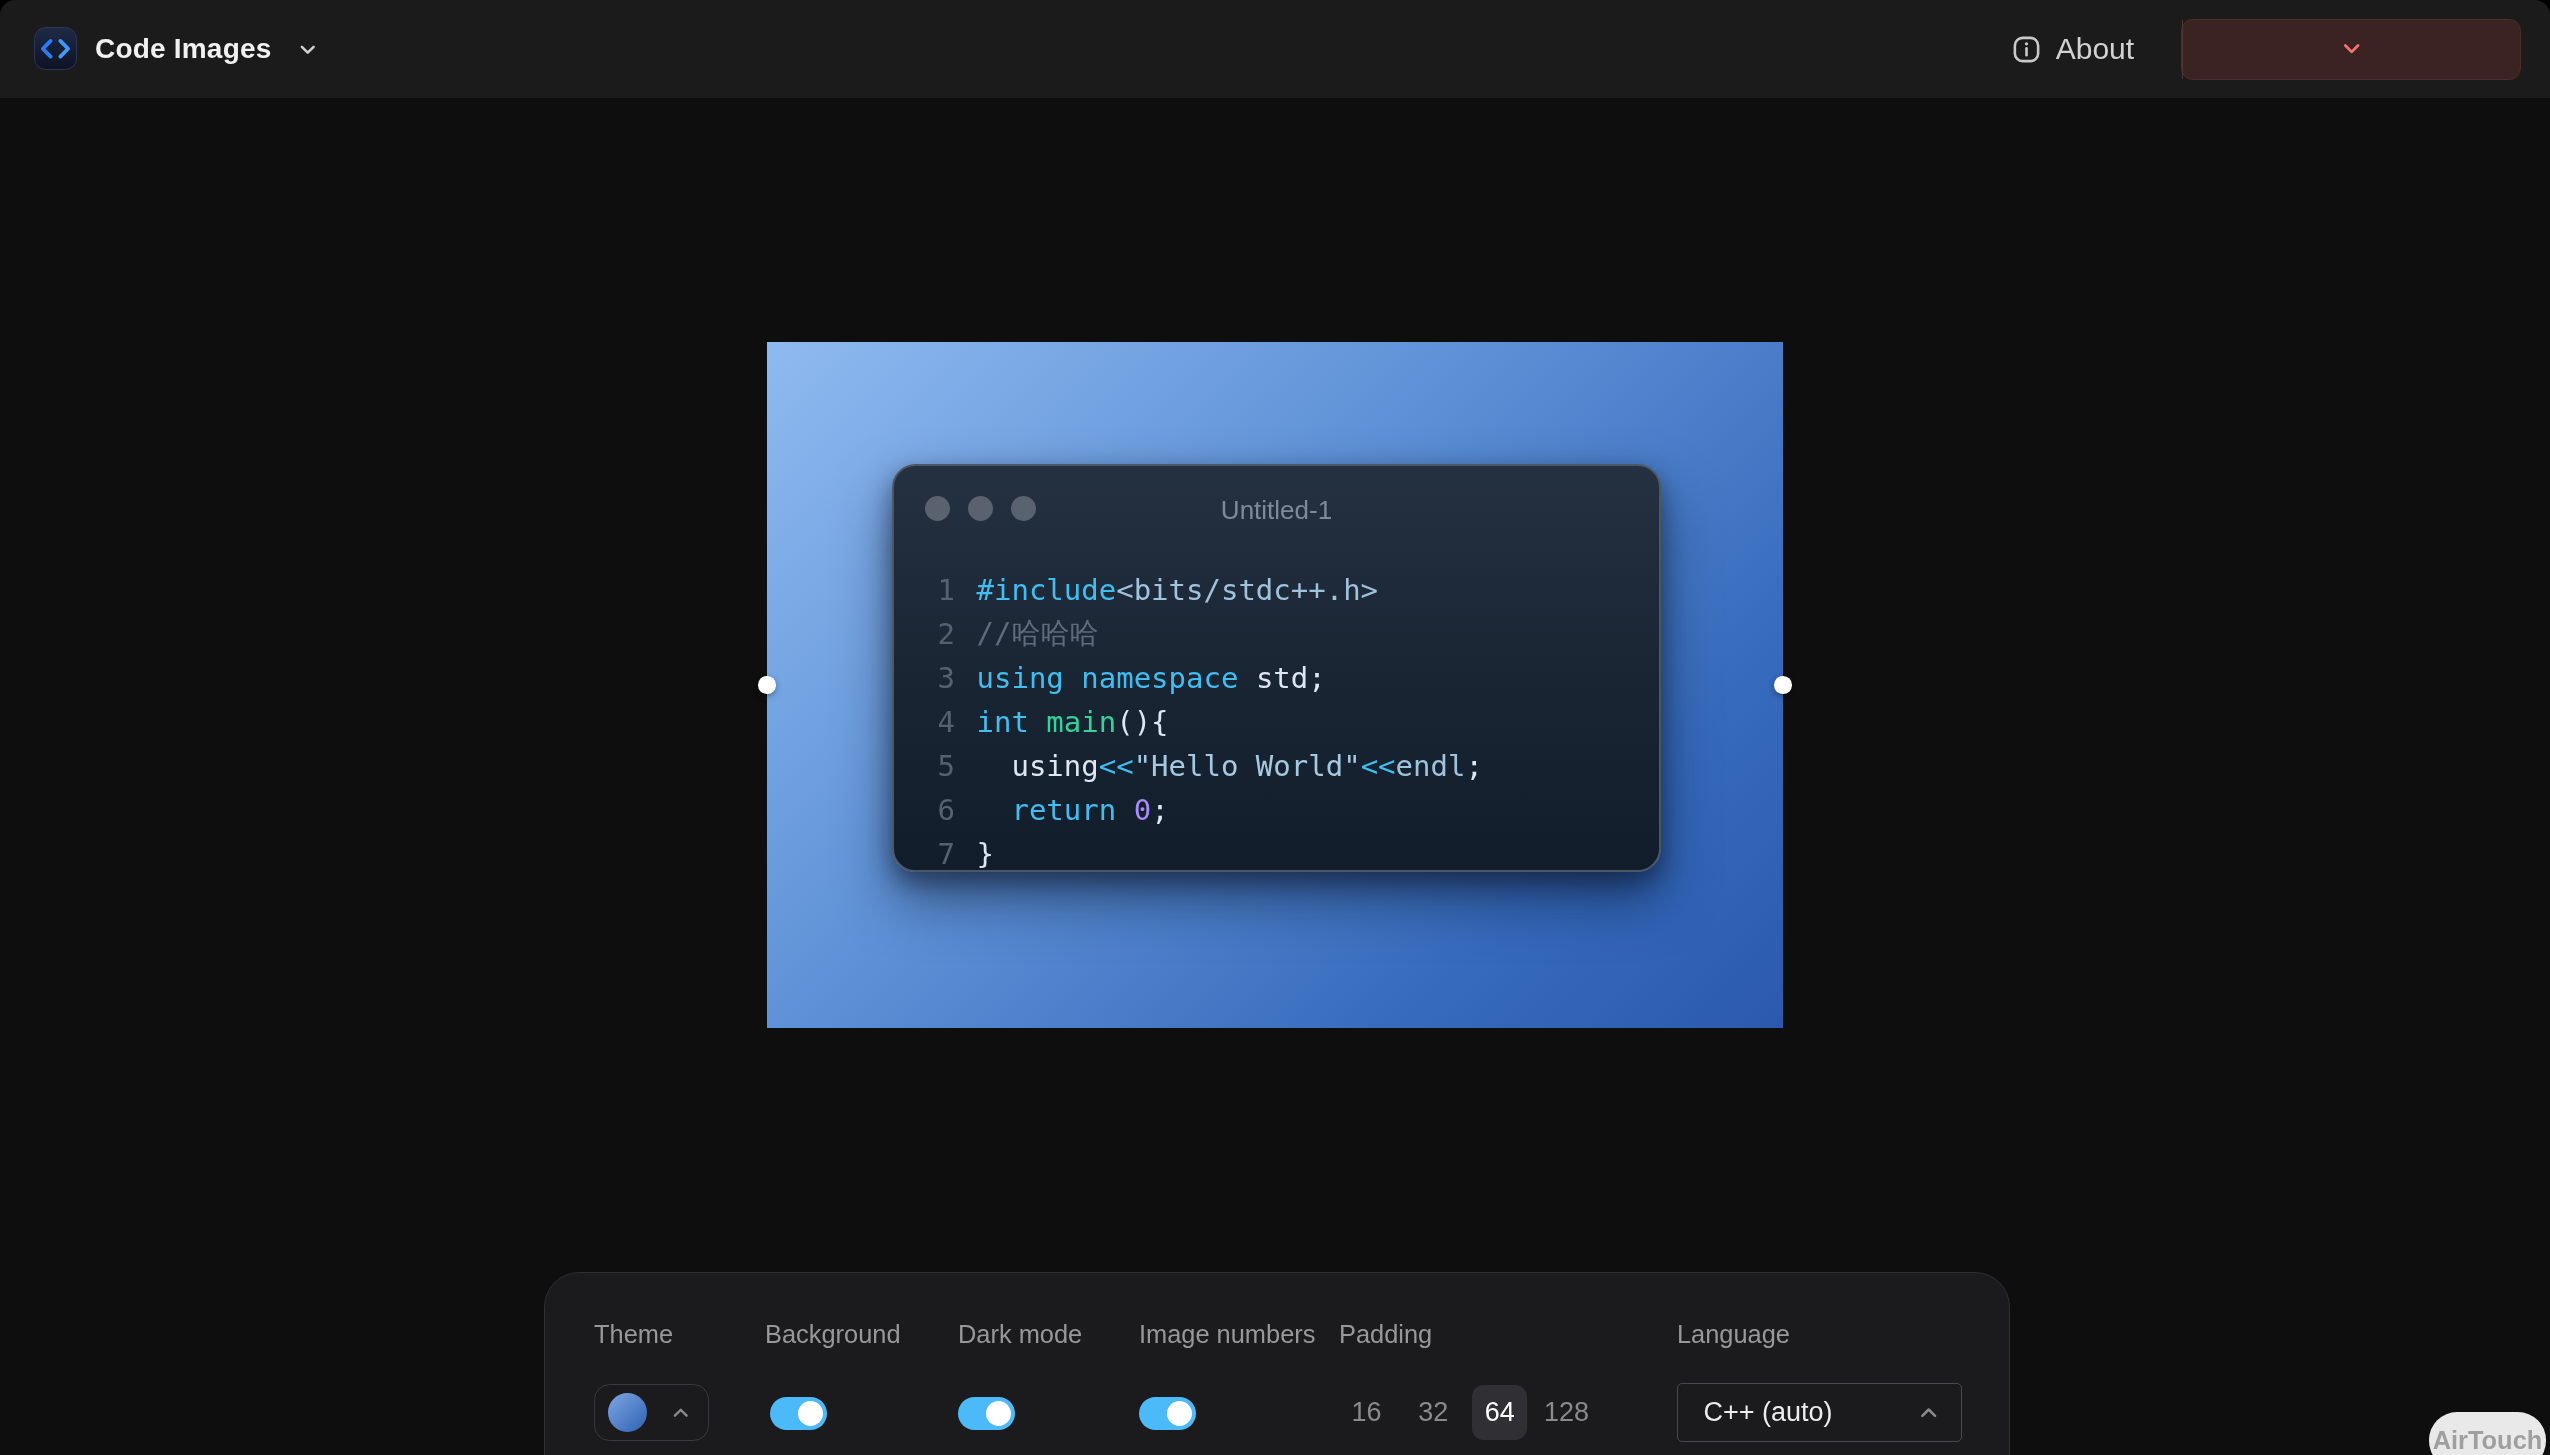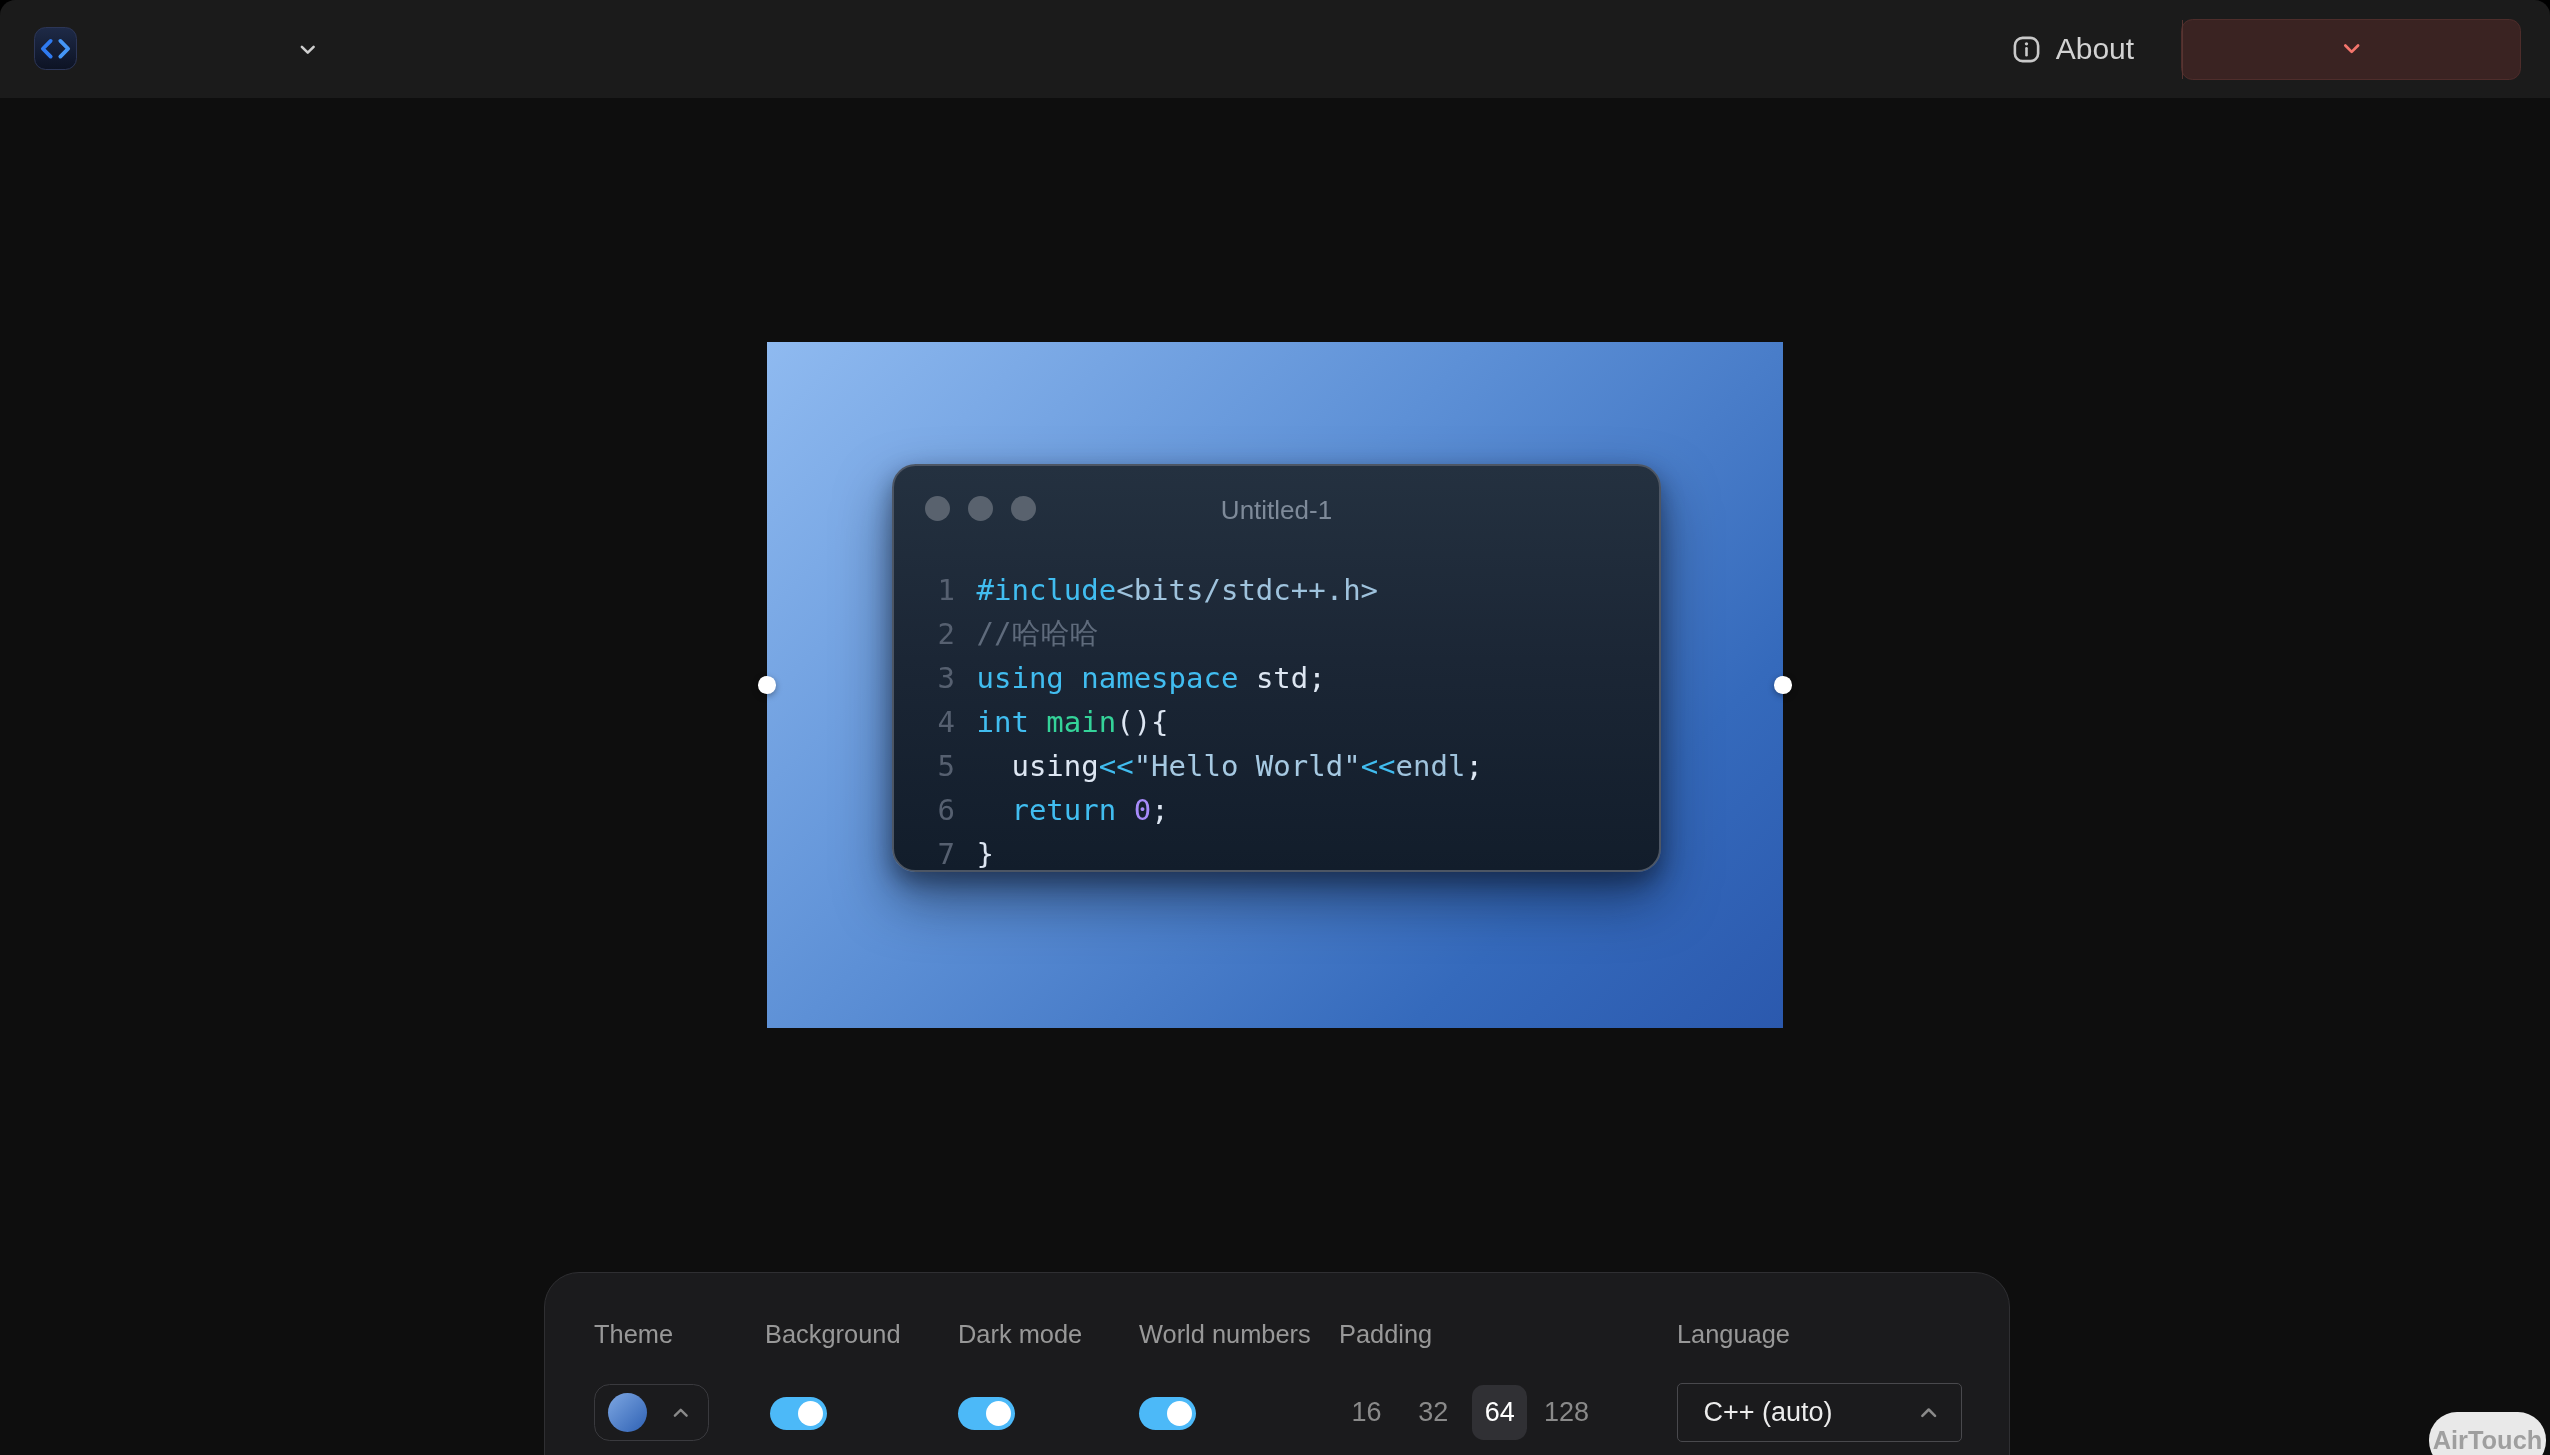--- a/index.html
+++ b/index.html
@@ -82,20 +82,21 @@
 
 <div class="page">
 
   <div class="topbar">
     <div class="logo-box">
       <svg width="33" height="23.5" viewBox="0 0 34 24">
         <polyline points="12,4 4,12 12,20" fill="none" stroke="#2f7af0" stroke-width="4" stroke-linecap="round" stroke-linejoin="round"></polyline>
         <polyline points="22,4 30,12 22,20" fill="none" stroke="#4596f6" stroke-width="4" stroke-linecap="round" stroke-linejoin="round"></polyline>
       </svg>
     </div>
+    <div class="app-title">Code Images</div>
     <div class="title-chev">
       <svg width="23.5" height="23.5" viewBox="0 0 24 24">
         <polyline points="6,9 12,15 18,9" fill="none" stroke="#cfcfcf" stroke-width="2.6" stroke-linecap="round" stroke-linejoin="round"></polyline>
       </svg>
     </div>
 
     <div class="about-wrap">
       <svg width="31" height="31" viewBox="0 0 24 24">
         <rect x="3" y="3" width="18" height="18" rx="6" fill="none" stroke="#c9c9c9" stroke-width="2"></rect>
         <line x1="12" y1="11" x2="12" y2="16.5" stroke="#c9c9c9" stroke-width="2" stroke-linecap="round"></line>
@@ -156,21 +157,21 @@
           </div>
         </div>
     </div>
   </div>
 
   <div class="panel">
 
     <div class="ctl-label" style="left:49px">Theme</div>
     <div class="ctl-label" style="left:220px">Background</div>
     <div class="ctl-label" style="left:413px">Dark mode</div>
-    <div class="ctl-label" style="left:594px">World numbers</div>
+    <div class="ctl-label" style="left:594px">Image numbers</div>
     <div class="ctl-label" style="left:794px">Padding</div>
     <div class="ctl-label" style="left:1132px">Language</div>
 
     <div class="theme-box">
       <div class="theme-ball"></div>
       <svg width="23.5" height="23.5" viewBox="0 0 24 24">
         <polyline points="6,15 12,9 18,15" fill="none" stroke="#8a8a8a" stroke-width="2.4" stroke-linecap="round" stroke-linejoin="round"></polyline>
       </svg>
     </div>
 

